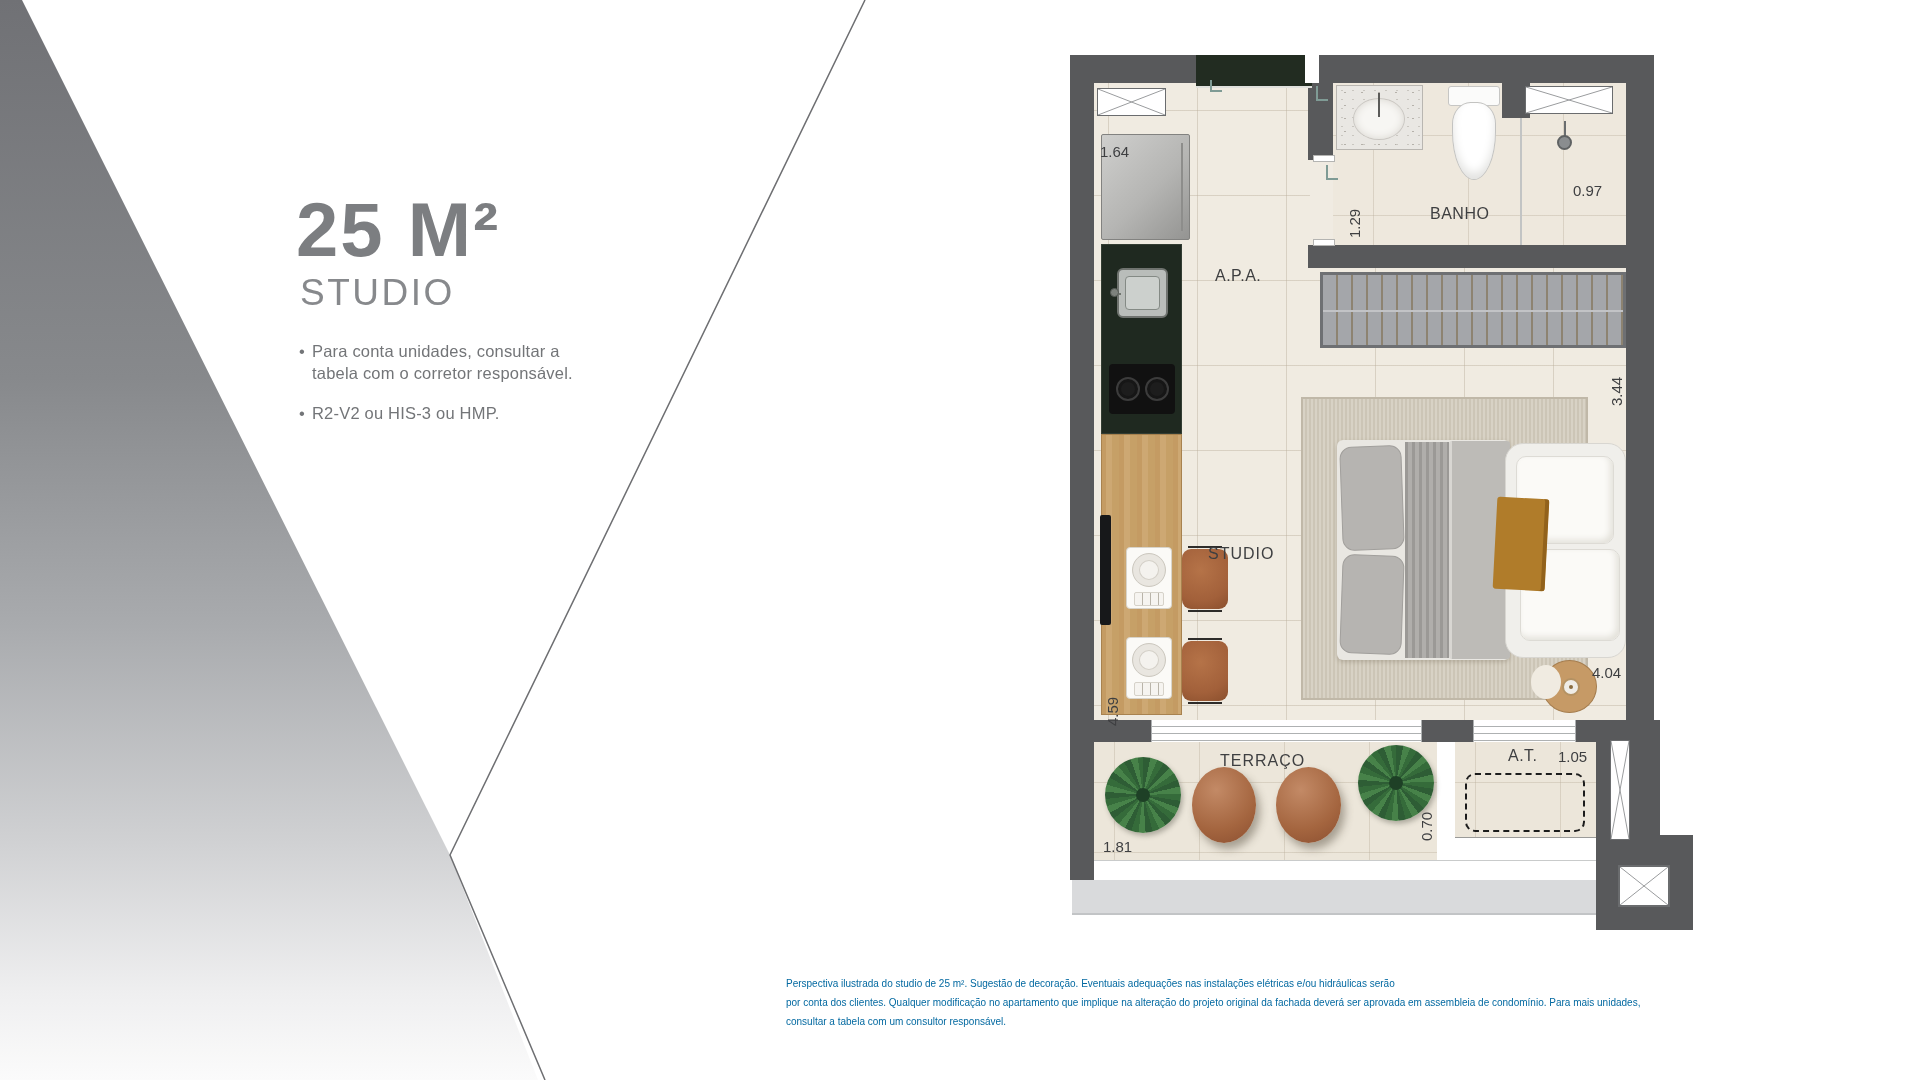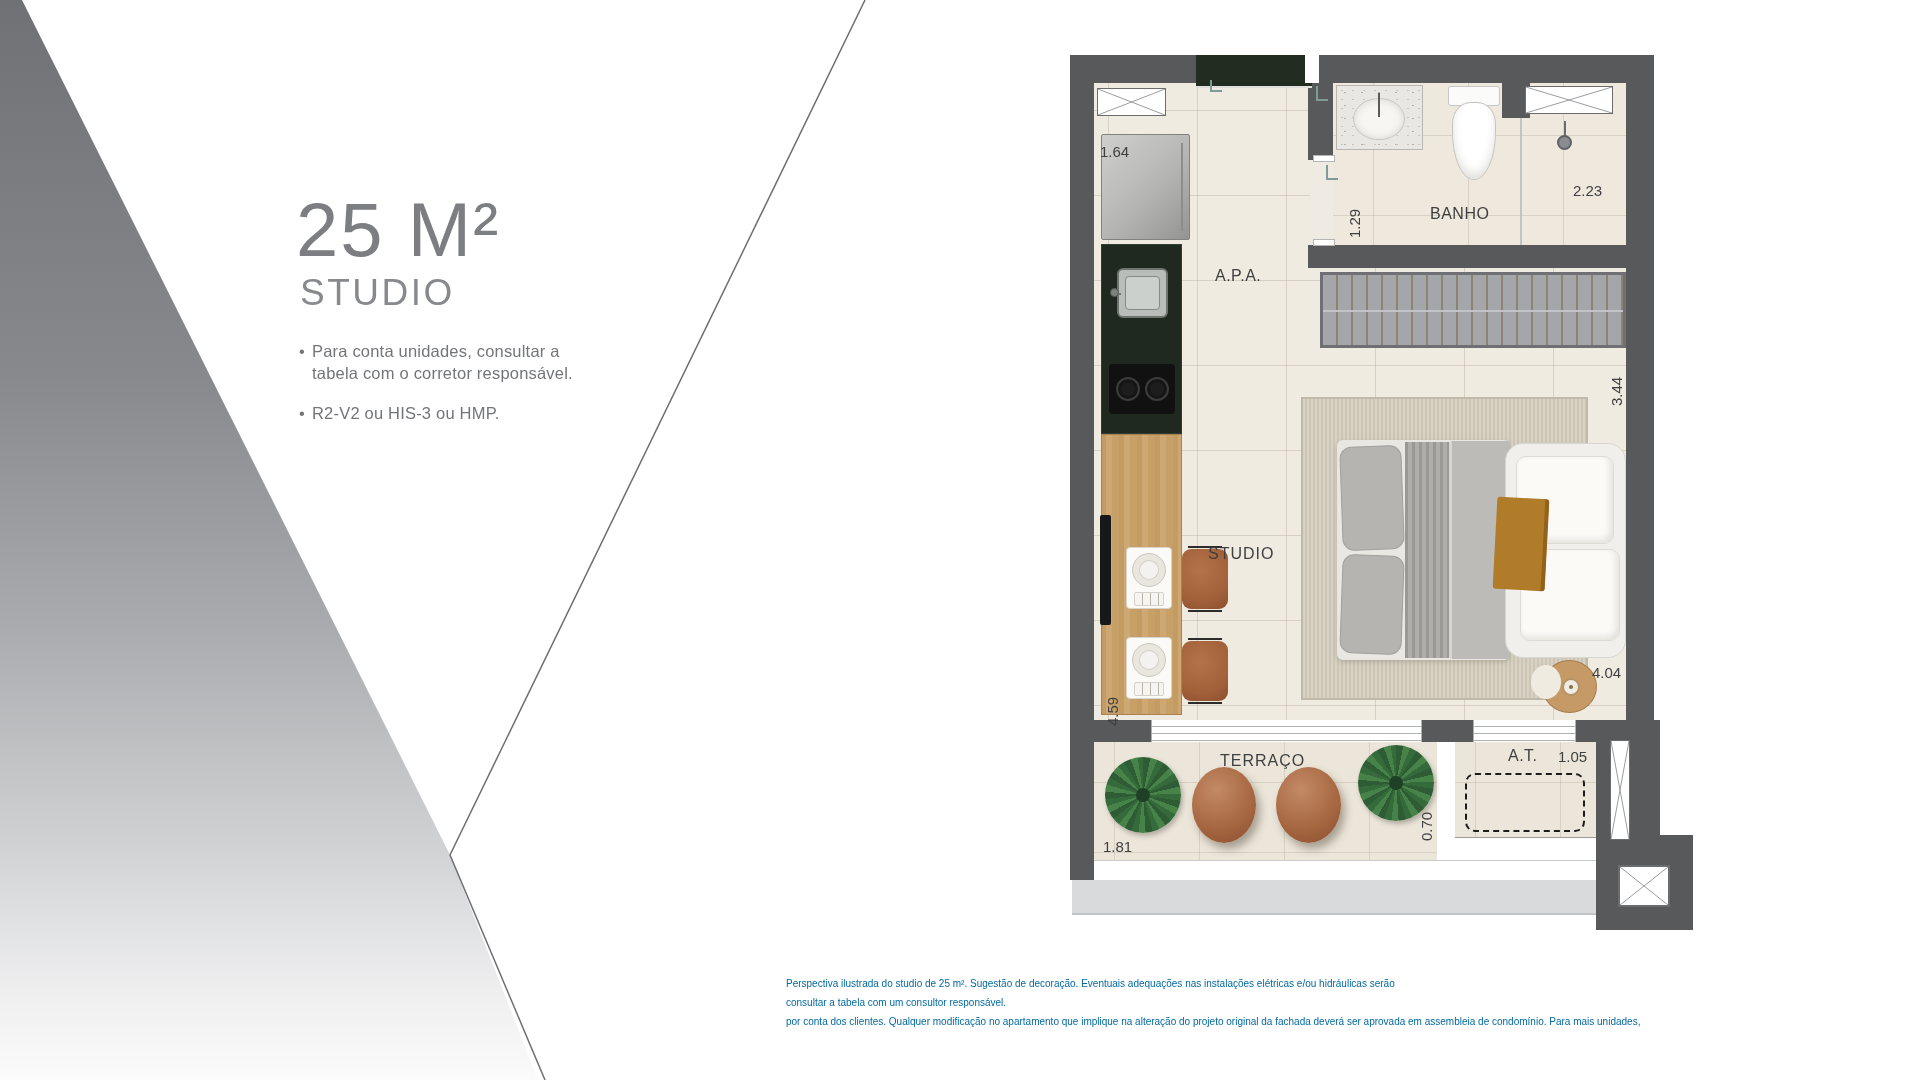--- a/index.html
+++ b/index.html
@@ -6,21 +6,21 @@
   html,body { width:1920px; height:1080px; background:#ffffff; overflow:hidden;
               font-family:"Liberation Sans", sans-serif; position:relative; }
 
   
   .wedge { position:absolute; left:0; top:0; width:1920px; height:1080px;
     background:linear-gradient(180deg,#707175 0%,#87898c 35%,#a9abae 58%,#d0d1d3 78%,#efeff0 92%,#fbfbfb 100%);
     clip-path:polygon(0px 0px,22px 0px,450px 855px,538px 1080px,0px 1080px); }
   .vline-svg { position:absolute; left:0; top:0; pointer-events:none; }
 
   
-  .title { position:absolute; left:296px; top:186px; font-size:76px; font-weight:400;
+  .title { position:absolute; left:296px; top:186px; font-size:76px; font-weight:700;
            letter-spacing:2px; color:#7c7e81; }
   .subtitle { position:absolute; left:300px; top:272px; font-size:37px; font-weight:400;
               letter-spacing:2.5px; color:#87898c; }
   .bullets { position:absolute; left:299px; top:340px; width:300px; }
   .bullet { display:flex; gap:7px; font-size:16.5px; color:#737578; line-height:1.35;
             letter-spacing:.2px; margin-bottom:17px; }
 
   
   #floorplan { position:absolute; left:1070px; top:55px; width:640px; height:880px; }
   #floorplan .abs { position:absolute; }
@@ -226,21 +226,21 @@
   <div class="vanity" style="left:266px; top:30px; width:87px; height:65px;"></div>
   <div class="basin" style="left:283px; top:43px; width:52px; height:42px;"></div>
   <div class="abs" style="left:308px; top:38px; width:2px; height:24px; background:#5b5b59;"></div>
   <div class="toilet-tank" style="left:378px; top:31px; width:52px; height:20px;"></div>
   <div class="toilet-bowl" style="left:382px; top:47px; width:44px; height:78px;"></div>
   <div class="glass" style="left:450px; top:63px; width:2px; height:127px;"></div>
   <div class="shower-arm" style="left:494px; top:66px; height:18px;"></div>
   <div class="shower-head" style="left:487px; top:80px;"></div>
   <div class="plan-label" style="left:360px; top:150px;">BANHO</div>
   <div class="dim rot" style="left:270px; top:160px;">1.29</div>
-  <div class="dim" style="left:503px; top:127px;">2.23</div>
+  <div class="dim" style="left:503px; top:127px;">0.97</div>
 
   <div class="wardrobe" style="left:250px; top:217px; width:306px; height:76px;">
     <div class="rail"></div>
   </div>
 
   <div class="plan-label" style="left:145px; top:212px;">A.P.A.</div>
   <div class="plan-label" style="left:138px; top:490px; letter-spacing:1px;">STUDIO</div>
   <div class="dim rot" style="left:532px; top:328px;">3.44</div>
   <div class="dim rot" style="left:28px; top:648px;">4.59</div>
 
@@ -281,15 +281,15 @@
   <div class="shaft" style="left:548px; top:810px; width:52px; height:42px; border-width:2px;">
     <svg viewBox="0 0 100 100" preserveAspectRatio="none">
         <line x1="0" y1="0" x2="100" y2="100"></line>
         <line x1="0" y1="100" x2="100" y2="0"></line>
       </svg>
   </div>
 </div>
 
 <div class="footer">
   <div>Perspectiva ilustrada do studio de 25 m². Sugestão de decoração. Eventuais adequações nas instalações elétricas e/ou hidráulicas serão</div>
+  <div>por conta dos clientes. Qualquer modificação no apartamento que implique na alteração do projeto original da fachada deverá ser aprovada em assembleia de condomínio. Para mais unidades,</div>
   <div>consultar a tabela com um consultor responsável.</div>
-  <div>por conta dos clientes. Qualquer modificação no apartamento que implique na alteração do projeto original da fachada deverá ser aprovada em assembleia de condomínio. Para mais unidades,</div>
 </div>
 
 </body></html>

